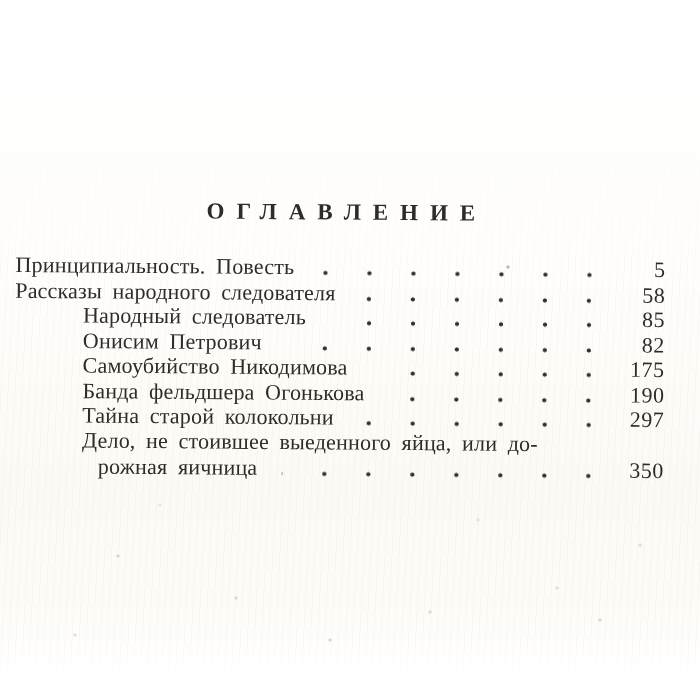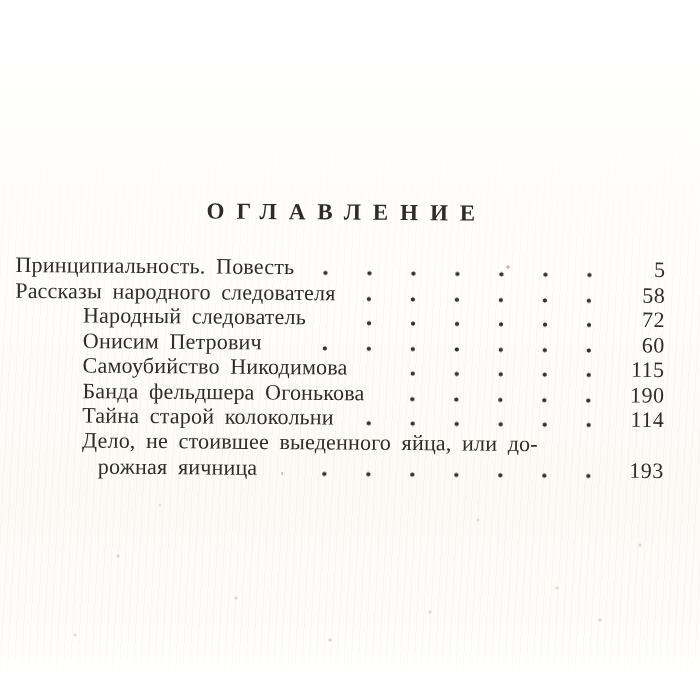--- a/index.html
+++ b/index.html
@@ -93,53 +93,53 @@
 
   <div class="row ind-0">
     <span class="entry-text">Рассказы народного следователя</span>
     <span class="leader"></span>
     <span class="pagenum">58</span>
   </div>
 
   <div class="row ind-1">
     <span class="entry-text">Народный следователь</span>
     <span class="leader"></span>
-    <span class="pagenum">72</span>
+    <span class="pagenum">85</span>
   </div>
 
   <div class="row ind-1">
     <span class="entry-text">Онисим Петрович</span>
     <span class="leader"></span>
-    <span class="pagenum">60</span>
+    <span class="pagenum">82</span>
   </div>
 
   <div class="row ind-1">
     <span class="entry-text">Самоубийство Никодимова</span>
     <span class="leader"></span>
-    <span class="pagenum">115</span>
+    <span class="pagenum">175</span>
   </div>
 
   <div class="row ind-1">
     <span class="entry-text">Банда фельдшера Огонькова</span>
     <span class="leader"></span>
     <span class="pagenum">190</span>
   </div>
 
   <div class="row ind-1">
     <span class="entry-text">Тайна старой колокольни</span>
     <span class="leader"></span>
-    <span class="pagenum">114</span>
+    <span class="pagenum">297</span>
   </div>
 
   <div class="row ind-1">
     <span class="entry-text">Дело, не стоившее выеденного яйца, или до-</span>
     <span class="leader hidden"></span>
     <span class="pagenum"></span>
   </div>
 
   <div class="row ind-2">
     <span class="entry-text">рожная яичница</span>
     <span class="leader"></span>
-    <span class="pagenum">193</span>
+    <span class="pagenum">350</span>
   </div>
 </div>
   </div>
 </div>
 
 </body></html>

